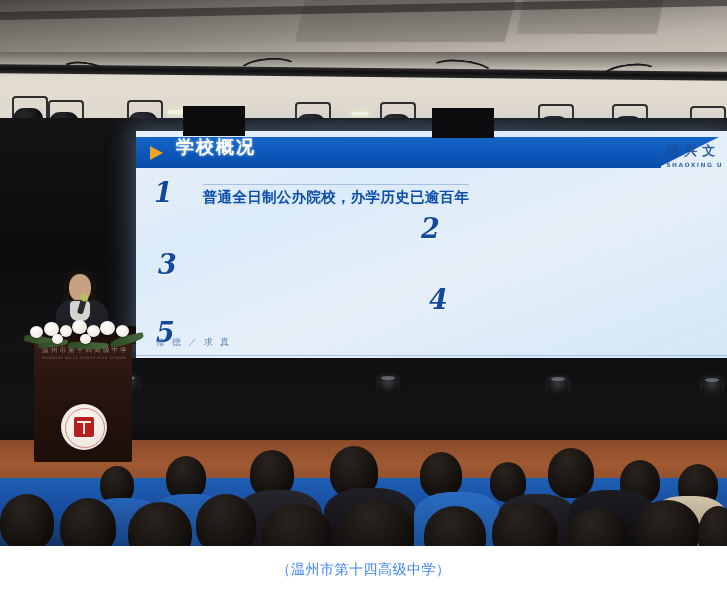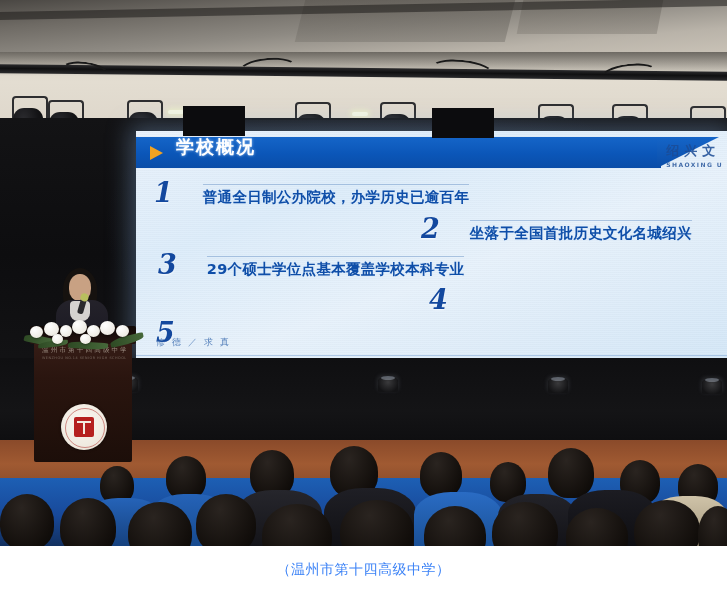--- a/index.html
+++ b/index.html
@@ -603,25 +603,23 @@
       <div class="en">SHAOXING U</div>
     </div>
 
     <div class="bullets">
       <div class="brow" style="left:18px; top:10px;">
         <span class="bnum">1</span>
         <span class="btext">普通全日制公办院校，办学历史已逾百年</span>
       </div>
       <div class="brow" style="left:285px; top:46px;">
         <span class="bnum">2</span>
-        <span class="btext">坐落于全国首批历史文化名城绍兴</span>
       </div>
       <div class="brow" style="left:22px; top:82px;">
         <span class="bnum">3</span>
-        <span class="btext">29个硕士学位点基本覆盖学校本科专业</span>
       </div>
       <div class="brow" style="left:293px; top:117px;">
         <span class="bnum">4</span>
       </div>
       <div class="brow" style="left:20px; top:150px;">
         <span class="bnum">5</span>
       </div>
     </div>
 
     <div class="slide-motto">修德／求真</div>

